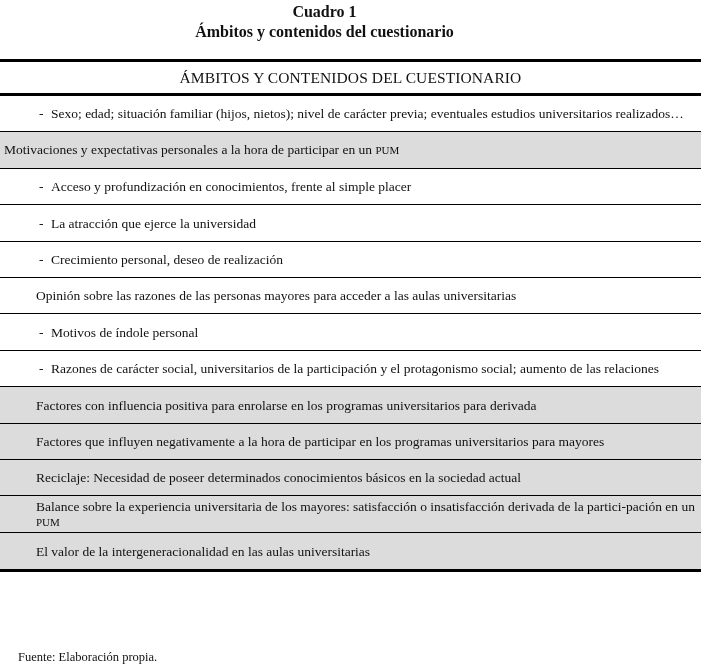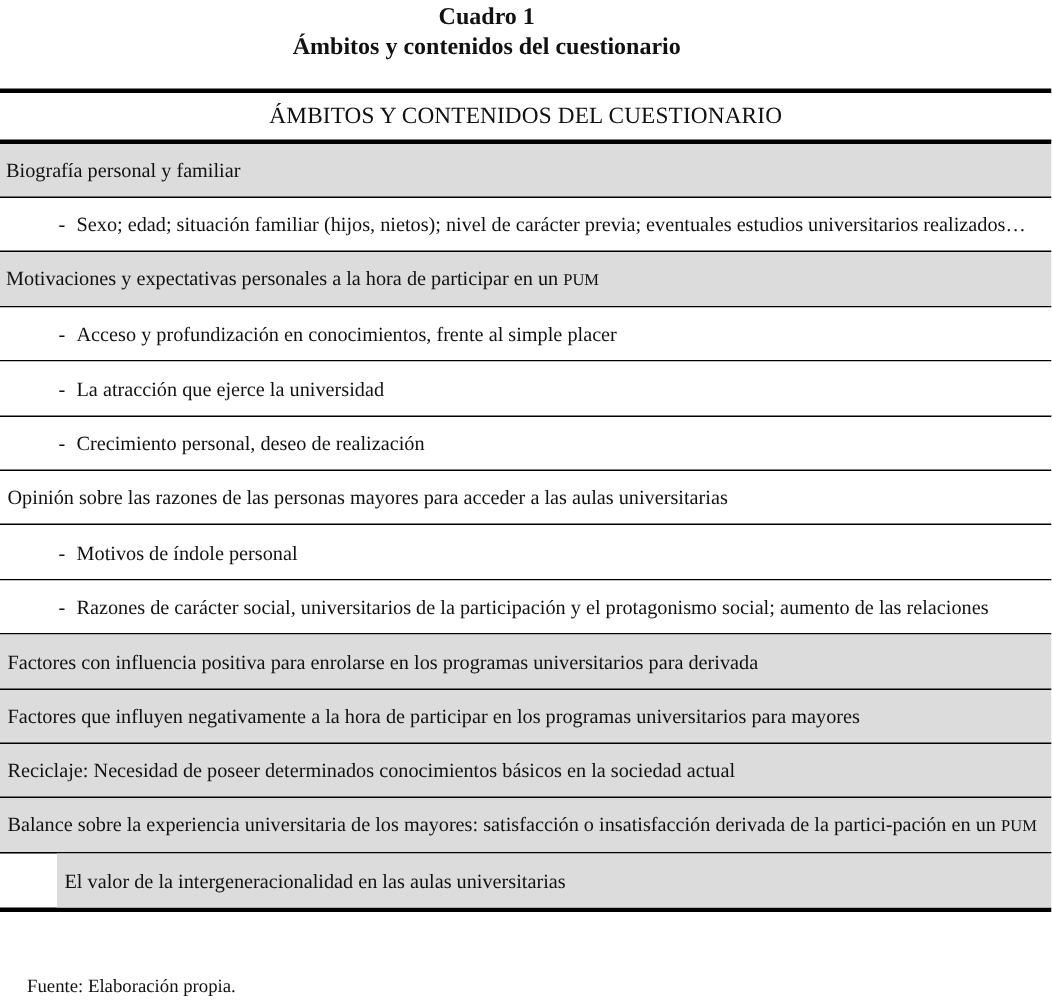--- a/index.html
+++ b/index.html
@@ -21,47 +21,44 @@
   .thead {
     height: 31px; line-height: 31px; text-align: center;
     font-size: 15.5px; border-bottom: 3px solid #000; letter-spacing: 0.1px;
   }
   .row {
     position: relative; box-sizing: border-box;
     border-bottom: 1px solid #000;
     font-size: 13.5px; line-height: 15px;
     display: flex; align-items: center;
   }
-  .row:last-child { border-bottom: none; margin-left: 38px; }
+  .row:last-child { border-bottom: none; }
   .row.gray { background: #dcdcdc; }
   .row.white { background: #ffffff; }
   .row .txt { display: block; }
   .row.lvl0 .txt { padding-left: 4px; padding-right: 4px; }
-  .row.lvl0b .txt { padding-left: 5px; padding-right: 6px; }
+  .row.lvl0b .txt { padding-left: 36px; padding-right: 6px; }
   .row.lvl1 .txt { padding-left: 51px; padding-right: 2px; position: relative; }
   .row.lvl1 .dash { position: absolute; left: 39px; top: 0; }
   .h1 { height: 36px; }
   .h2 { height: 37px; }
   .sc { font-variant: small-caps; font-size: 11px; font-family: Liberation Serif, serif; }
   .source {
     position: absolute; left: 18px; top: 650px; font-size: 12.5px;
   }
 </style>
 </head>
 <body>
 
 <div class="caption c1">Cuadro 1</div>
 <div class="caption c2">Ámbitos y contenidos del cuestionario</div>
 
 <div class="table">
   <div class="thead">ÁMBITOS Y CONTENIDOS DEL CUESTIONARIO</div>
 
-  <div class="row gray lvl0 h1">
-    <span class="txt">Biografía personal y familiar</span>
-  </div>
 
   <div class="row white lvl1 h1">
     <span class="txt">
       <span class="dash">-</span>
       <span>Sexo; edad; situación familiar (hijos, nietos); nivel de carácter previa; eventuales estudios universitarios realizados…</span>
     </span>
   </div>
 
   <div class="row gray lvl0 h2">
     <span class="txt">

